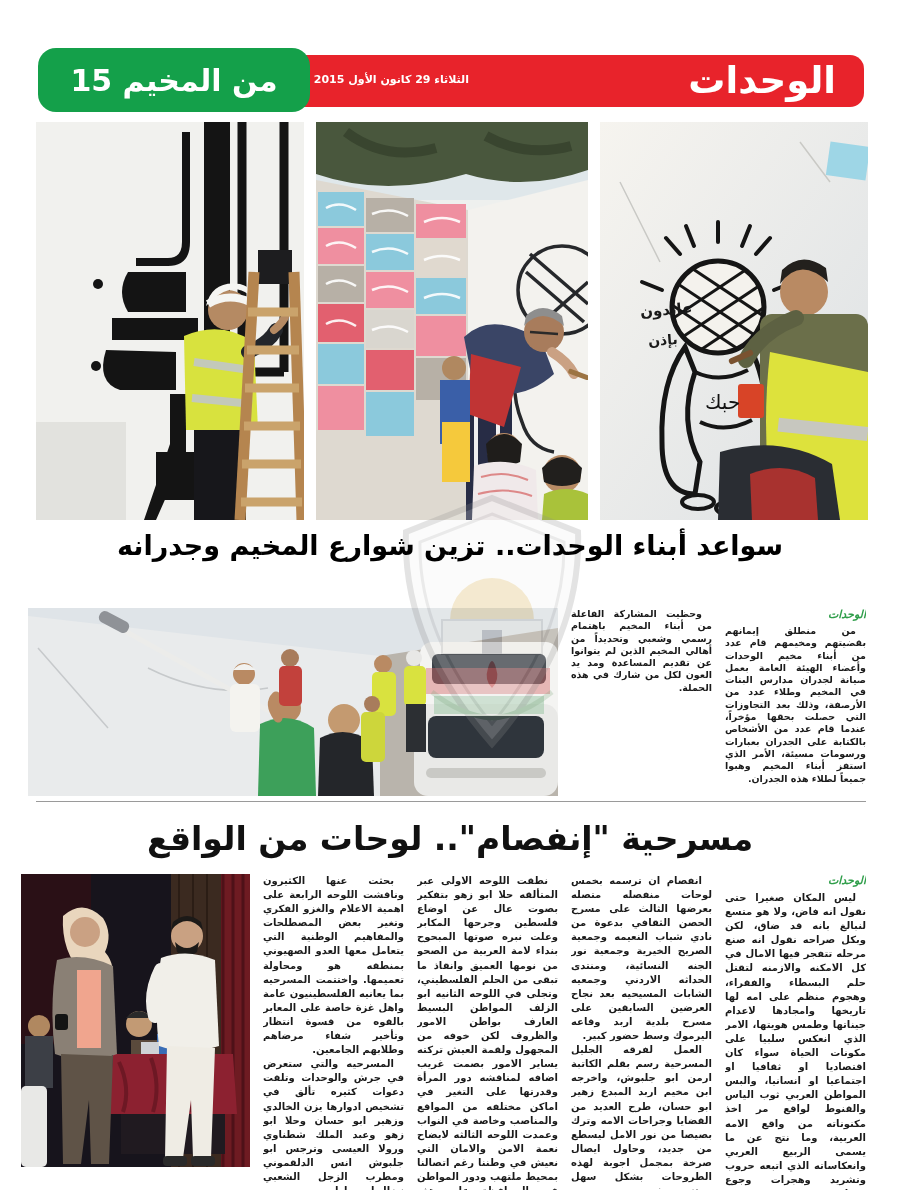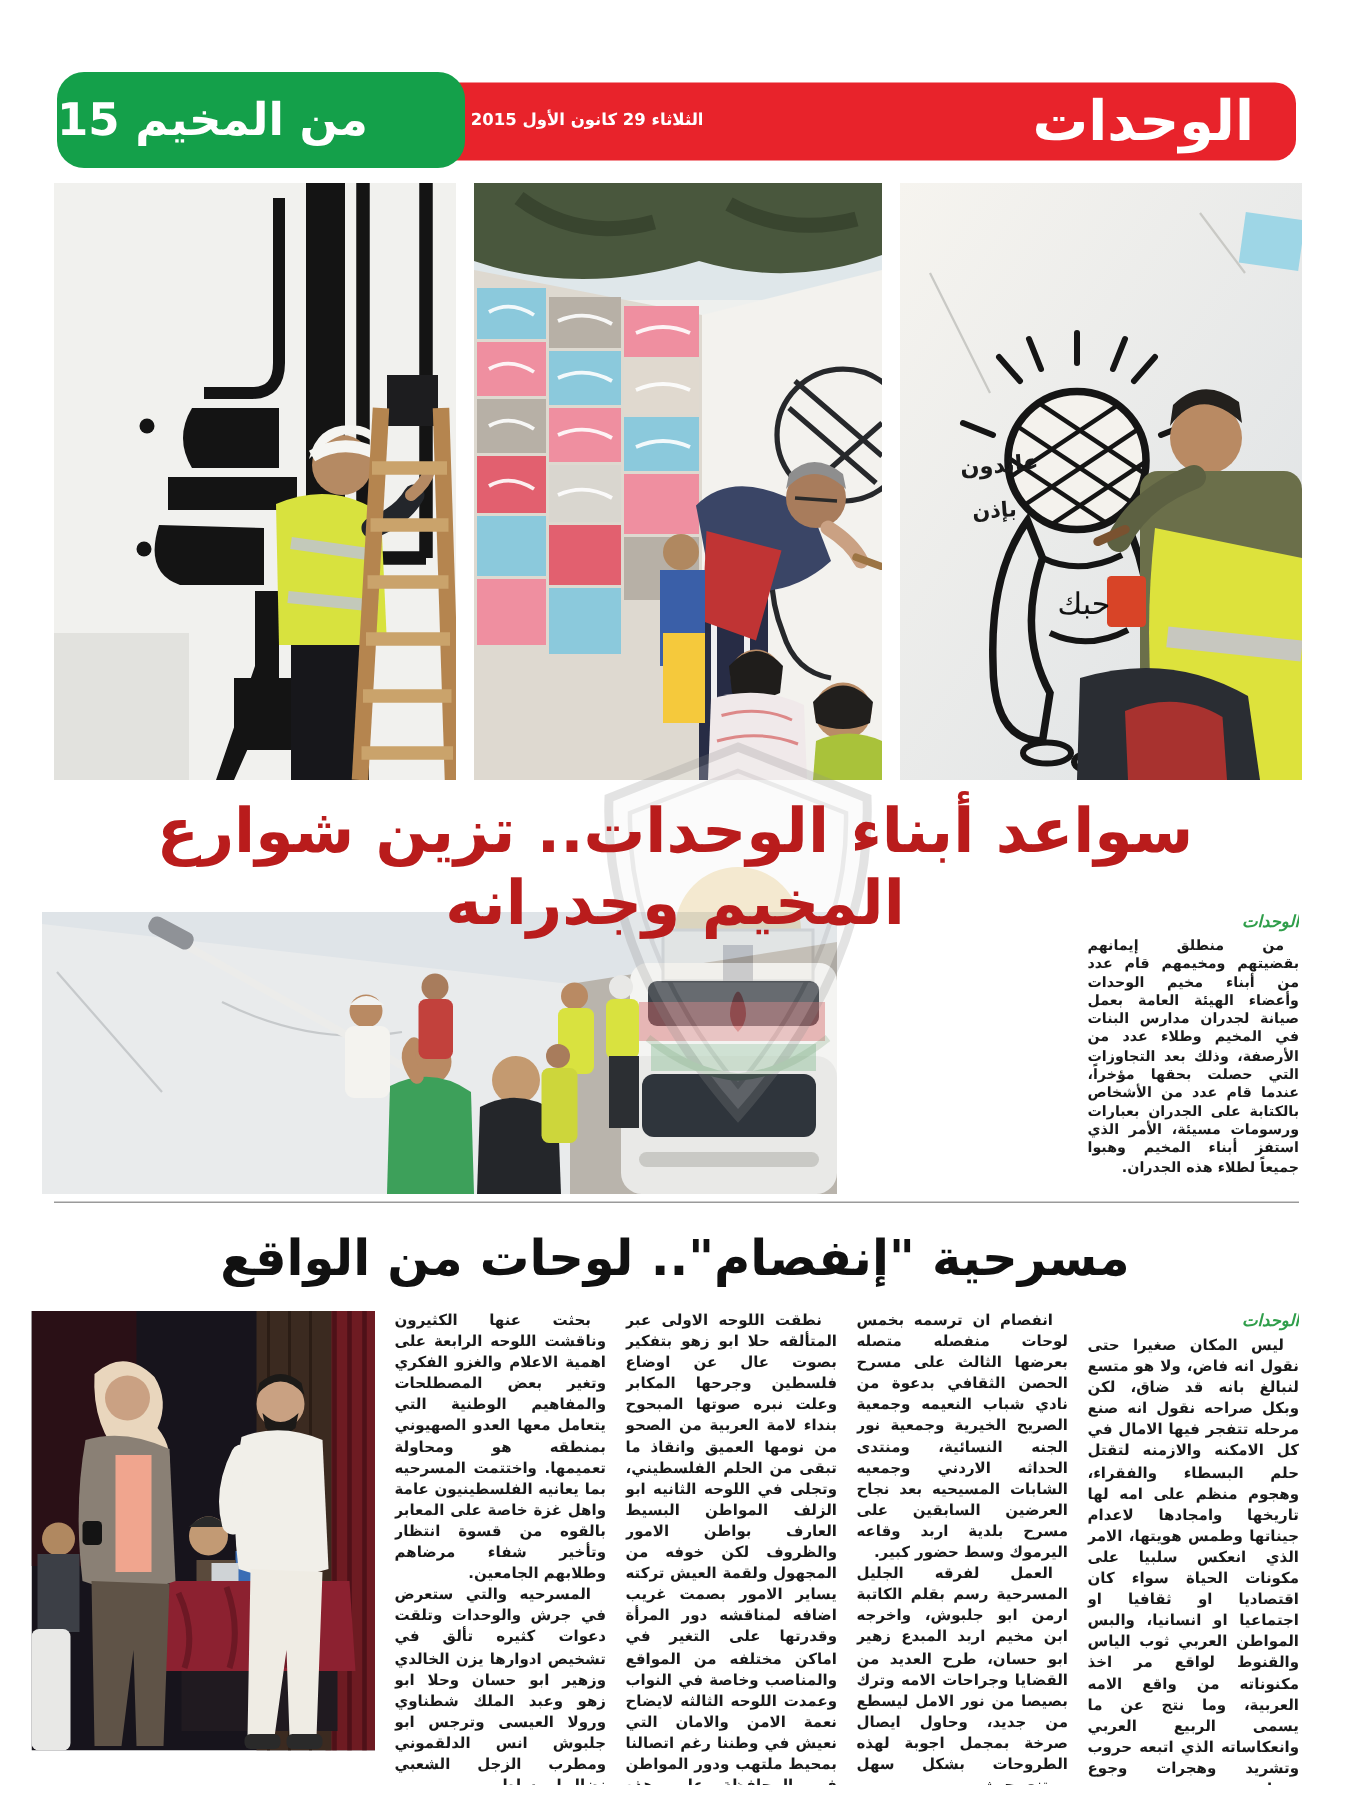--- a/index.html
+++ b/index.html
@@ -8,31 +8,31 @@
 
   
   .masthead { position:absolute; top:55px; left:50px; right:36px; height:52px;
               background:#e8232b; border-radius:14px; }
   .brand { position:absolute; top:2px; right:28px; color:#fff; font-size:37px; font-weight:bold;
            line-height:48px; letter-spacing:-1px; }
   .dateline { position:absolute; top:18px; right:395px; color:#fff; font-size:11px; font-weight:bold;
               white-space:nowrap; }
   .section-pill { position:absolute; top:48px; left:38px; width:272px; height:64px;
                   background:#14a04a; border-radius:18px; display:flex; align-items:center;
-                  justify-content:flex-end; }
+                  justify-content:center; }
   .section-pill span { color:#fff; font-size:30px; font-weight:bold; }
 
   
   .photo-strip { position:absolute; top:122px; left:36px; right:32px; height:398px;
                  display:flex; gap:12px; }
   .photo-strip svg { height:398px; display:block; }
 
   
   .headline-1 { position:absolute; top:530px; left:30px; right:30px; text-align:center;
-                font-size:41px; font-weight:bold; color:#b91c1c; direction:rtl; z-index:3; }
+                font-size:27px; font-weight:bold; color:#000000; direction:rtl; z-index:3; }
   .headline-2 { position:absolute; top:816px; left:140px; width:620px; text-align:center;
                 font-size:33px; font-weight:bold; color:#111; direction:rtl; line-height:1.4; }
 
   
   .watermark { position:absolute; top:492px; left:392px; width:200px; height:260px;
                opacity:.24; z-index:2; pointer-events:none; }
 
   
   .article-1 { position:absolute; top:608px; left:36px; right:34px; height:190px;
                display:flex; flex-direction:row; gap:13px; direction:rtl; }
@@ -252,20 +252,21 @@
   </svg>
 
   <div class="headline-1">سواعد أبناء الوحدات.. تزين شوارع المخيم وجدرانه</div>
 
   <div class="article-1">
     <div class="col">
       <div class="byline">الوحدات</div>
       <p>من منطلق إيمانهم بقضيتهم ومخيمهم قام عدد من أبناء مخيم الوحدات وأعضاء الهيئة العامة بعمل صيانة لجدران مدارس البنات في المخيم وطلاء عدد من الأرصفة، وذلك بعد التجاوزات التي حصلت بحقها مؤخراً، عندما قام عدد من الأشخاص بالكتابة على الجدران بعبارات ورسومات مسيئة، الأمر الذي استفز أبناء المخيم وهبوا جميعاً لطلاء هذه الجدران.</p>
     </div>
     <div class="col">
+      <p>وحظيت المشاركة الفاعلة من أبناء المخيم باهتمام رسمي وشعبي وتحديداً من أهالي المخيم الذين لم يتوانوا عن تقديم المساعدة ومد يد العون لكل من شارك في هذه الحملة.</p>
     </div>
     <div class="a1-photo">
 
       <svg width="530" height="188" viewBox="0 0 530 188">
         <rect width="530" height="188" fill="#dfe4e8"></rect>
         <polygon points="0,8 352,48 352,188 0,188" fill="#e9ebec"></polygon>
         <path d="M10 40 L80 120 M120 60 Q180 90 240 80" stroke="#c6c9cb" stroke-width="1.5" fill="none"></path>
         <polygon points="352,48 530,20 530,188 352,188" fill="#b9b4ac"></polygon>
 
         <g>

